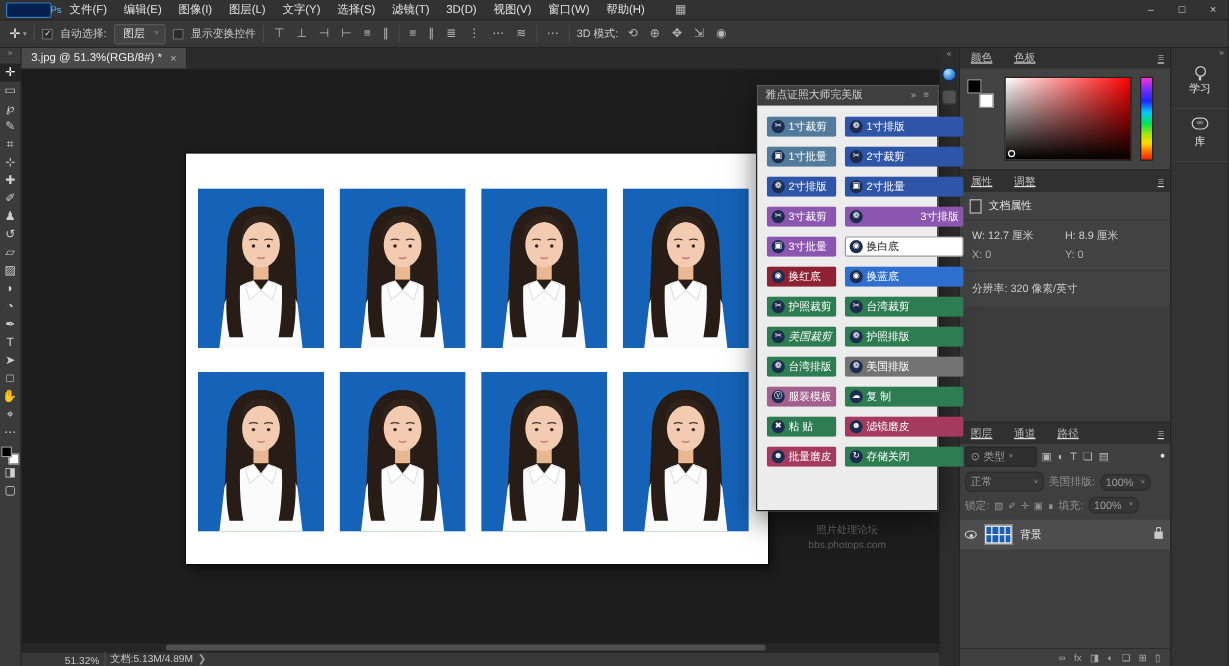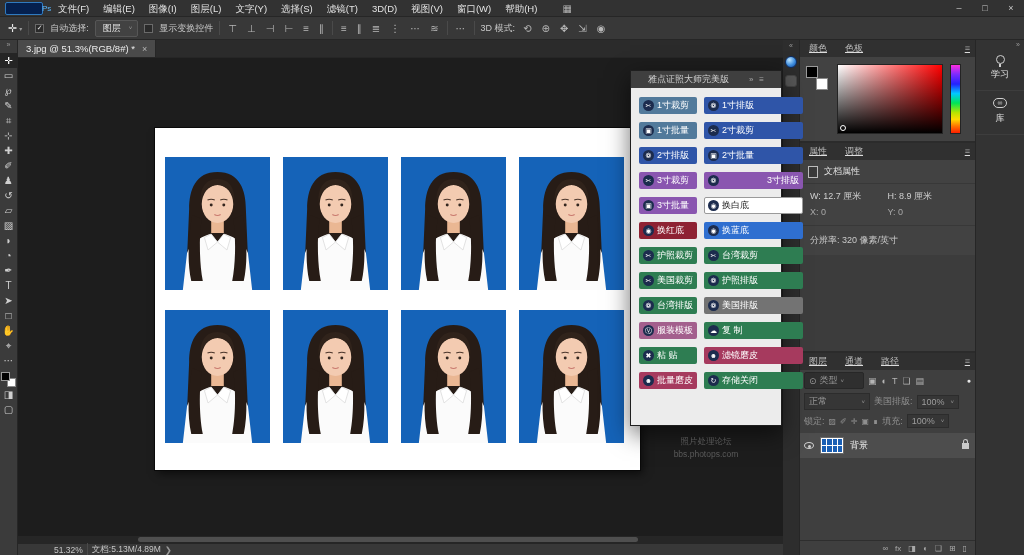--- a/index.html
+++ b/index.html
@@ -43,21 +43,21 @@
   #photo-grid { position:absolute; left:10px; top:29px; display:grid; grid-template-columns:repeat(4,105px); grid-auto-rows:133px; column-gap:13px; row-gap:20px; }
   .photo { width:105px; height:133px; }
   .photo svg { display:block; width:100%; height:100%; }
   .hscroll { height:7px; background:#262626; position:relative; }
   .hscroll .thumb { position:absolute; left:120px; top:1px; width:500px; height:5px; background:#4f4f4f; border-radius:3px; }
   .statusbar { height:12px; background:#383838; border-top:1px solid #262626; display:flex; align-items:center; font-size:8.5px; color:#c6c6c6; padding-left:36px; gap:4px; }
   .statusbar .chev { color:#9a9a9a; }
 
   
   .plugin { position:absolute; left:630px; top:70px; width:152px; height:356px; background:#ececec; border:1px solid #1f1f1f; box-shadow:0 8px 22px rgba(0,0,0,.55); z-index:6; display:flex; flex-direction:column; }
-  .plugin-title { height:17px; background:#3f3f3f; color:#cfcfcf; font-size:9px; display:flex; align-items:center; padding:0 17px; flex:none; }
+  .plugin-title { height:17px; background:#3f3f3f; color:#cfcfcf; font-size:9px; display:flex; align-items:center; padding:0 7px; flex:none; }
   .plugin-title .tctl { margin-left:auto; display:flex; gap:6px; color:#a8a8a8; font-size:8px; }
   .plugin-body { flex:1; padding:9px 8px 2px; display:grid; grid-template-columns:1fr 1fr; column-gap:7px; row-gap:8px; align-content:start; }
   .pbtn { height:17px; border:1px solid transparent; border-radius:2px; color:#fff; font-size:9px; display:flex; align-items:center; padding:0 3px; gap:3px; cursor:pointer; white-space:nowrap; }
   .picon { width:11px; height:11px; border-radius:50%; background:#1c2c4e; color:#fff; font-size:7px; line-height:11px; text-align:center; flex:none; }
   .plugin-footer { text-align:center; color:#5a5a5a; font-size:8.5px; line-height:1.5; padding-bottom:5px; flex:none;margin-top:44px; }
 
   
   .gutter { position:absolute; left:783px; top:40px; width:17px; height:515px; background:#2d2d2d; border-right:1px solid #262626; display:flex; flex-direction:column; align-items:center; padding-top:2px; gap:7px; }
   .gutter .gcollapse { font-size:7px; color:#9a9a9a; }
   .dock-icon-blue { width:12px; height:12px; border-radius:50%; background:radial-gradient(circle at 35% 30%, #bfe6ff, #3e8fe0 55%, #14459a); border:1px solid #0e2e66; }
@@ -85,21 +85,21 @@
   .props-res { padding:8px 10px; border-top:1px solid #383838; margin-top:6px; color:#c9c9c9; }
   .props-xy { color:#a9a9a9; }
   .props-spacer { flex:1; background:#3c3c3c; }
 
   .layers-panel { flex:1; }
   .layers-body { flex:1; background:#3f3f3f; display:flex; flex-direction:column; font-size:9px; }
   .lrow { display:flex; align-items:center; gap:4px; padding:2px 4px; flex:none; }
   .searchbox { display:flex; align-items:center; gap:3px; background:#2f2f2f; border:1px solid #272727; border-radius:2px; padding:1px 4px; color:#9a9a9a; width:60px; }
   .filter-icons { display:flex; gap:5px; color:#b5b5b5; font-size:9px; }
   .filter-dot { margin-left:auto; color:#e8e8e8; font-size:7px; }
-  .fieldbox { background:#363636; border:1px solid #2c2c2c; border-radius:0; padding:1px 4px; color:#9d9d9d; display:inline-flex; gap:6px; align-items:center; }
+  .fieldbox { background:#363636; border:1px solid #2c2c2c; border-radius:6px; padding:1px 4px; color:#9d9d9d; display:inline-flex; gap:6px; align-items:center; }
   .dimtxt { color:#8f8f8f; }
   .lock-icons { display:flex; gap:4px; color:#8f8f8f; font-size:8px; align-items:center; }
   .layer-row { display:flex; align-items:center; gap:6px; height:25px; background:#4d4d4d; padding:0 6px 0 4px; margin-top:3px; flex:none; }
   .eye { width:10px; height:7px; border:1px solid #cfcfcf; border-radius:50%; position:relative; flex:none; }
   .eye::after { content:""; position:absolute; left:3px; top:1.5px; width:3px; height:3px; background:#cfcfcf; border-radius:50%; }
   .layer-thumb { width:24px; height:17px; background:#fff; border:1px solid #6a6a6a; display:grid; grid-template-columns:repeat(4,1fr); grid-template-rows:repeat(2,1fr); gap:1px; padding:1px; flex:none; }
   .layer-thumb span { background:#1a5fb4; }
   .layer-name { color:#ececec; }
   .padlock { width:7px; height:6px; background:#c9c9c9; position:relative; margin-left:auto; flex:none; }
   .padlock::before { content:""; position:absolute; left:1px; top:-4px; width:3px; height:4px; border:1px solid #c9c9c9; border-bottom:none; border-radius:3px 3px 0 0; }
@@ -524,21 +524,21 @@
         <button class="pbtn" style="background: rgb(46, 125, 82);">
           <span class="picon">✂</span>
           <span>护照裁剪</span>
         </button>
 
         <button class="pbtn" style="background: rgb(46, 125, 82);">
           <span class="picon">✂</span>
           <span>台湾裁剪</span>
         </button>
 
-        <button class="pbtn" style="background: rgb(46, 125, 82);">
+        <button class="pbtn" style="background: rgb(46, 125, 82); font-style: italic;">
           <span class="picon">✂</span>
           <span>美国裁剪</span>
         </button>
 
         <button class="pbtn" style="background: rgb(46, 125, 82);">
           <span class="picon">❁</span>
           <span>护照排版</span>
         </button>
 
         <button class="pbtn" style="background: rgb(46, 125, 82);">

